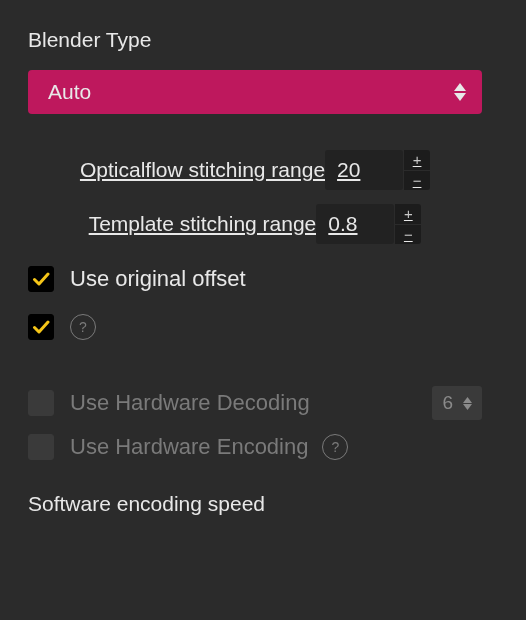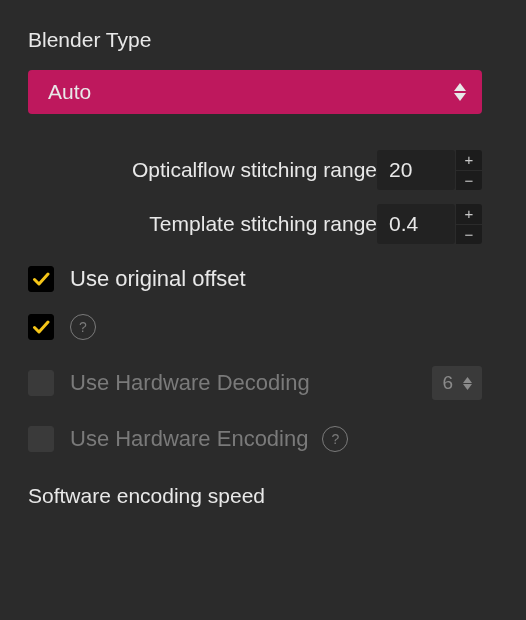--- a/index.html
+++ b/index.html
@@ -48,22 +48,23 @@
     top: 50%;
     transform: translateY(-50%);
     display: flex;
     flex-direction: column;
     gap: 2px;
   }
   .select-arrows svg { display:block; }
   .row {
     display: flex;
     align-items: center;
-    justify-content: flex-end;
+    justify-content: center;
     margin-bottom: 14px;
+    text-decoration: underline;
   }
   .row-label {
     font-size: 21px;
     color: #e8e8e8;
   }
   .stepper {
     display: flex;
     align-items: stretch;
     height: 40px;
   }
@@ -187,21 +188,21 @@
       <div class="stepper-btns">
         <button class="stepper-btn">+</button>
         <button class="stepper-btn">−</button>
       </div>
     </div>
   </div>
 
   <div class="row">
     <div class="row-label">Template stitching range</div>
     <div class="stepper">
-      <div class="stepper-value">0.4</div>
+      <div class="stepper-value">0.8</div>
       <div class="stepper-btns">
         <button class="stepper-btn">+</button>
         <button class="stepper-btn">−</button>
       </div>
     </div>
   </div>
 
   <div class="check-row">
     <div class="checkbox">
       <svg width="18" height="18" viewBox="0 0 18 18">
@@ -213,37 +214,37 @@
 
   <div class="check-row">
     <div class="checkbox">
       <svg width="18" height="18" viewBox="0 0 18 18">
         <polyline points="2.5,9.5 7,14 16,4" fill="none" stroke="#f5c518" stroke-width="3" stroke-linecap="round" stroke-linejoin="round"></polyline>
       </svg>
     </div>
     <div class="help-icon">?</div>
   </div>
 
-  <div class="check-row disabled" style="margin-top:26px;">
+  <div class="check-row disabled" style="margin-top:46px;">
     <div class="checkbox"></div>
     <div class="check-label">Use Hardware Decoding</div>
     <div class="inline-stepper">
       <span class="inline-stepper-val">6</span>
       <div class="inline-stepper-arrows">
         <svg width="9" height="6">
             <polygon points="4.5,0 9,6 0,6" fill="#8a8a8a"></polygon>
           </svg>
         <svg width="9" height="6">
             <polygon points="0,0 9,0 4.5,6" fill="#8a8a8a"></polygon>
           </svg>
       </div>
     </div>
   </div>
 
-  <div class="check-row disabled" style="margin-top:26px;">
+  <div class="check-row disabled" style="margin-top:14px;">
     <div class="checkbox"></div>
     <div class="check-label" style="flex:0 1 auto;">Use Hardware Encoding</div>
     <div class="help-icon" style="margin-left:14px;">?</div>
   </div>
 
   <div class="label-heading section-gap">Software encoding speed</div>
 
 </div>
 
 </body></html>

